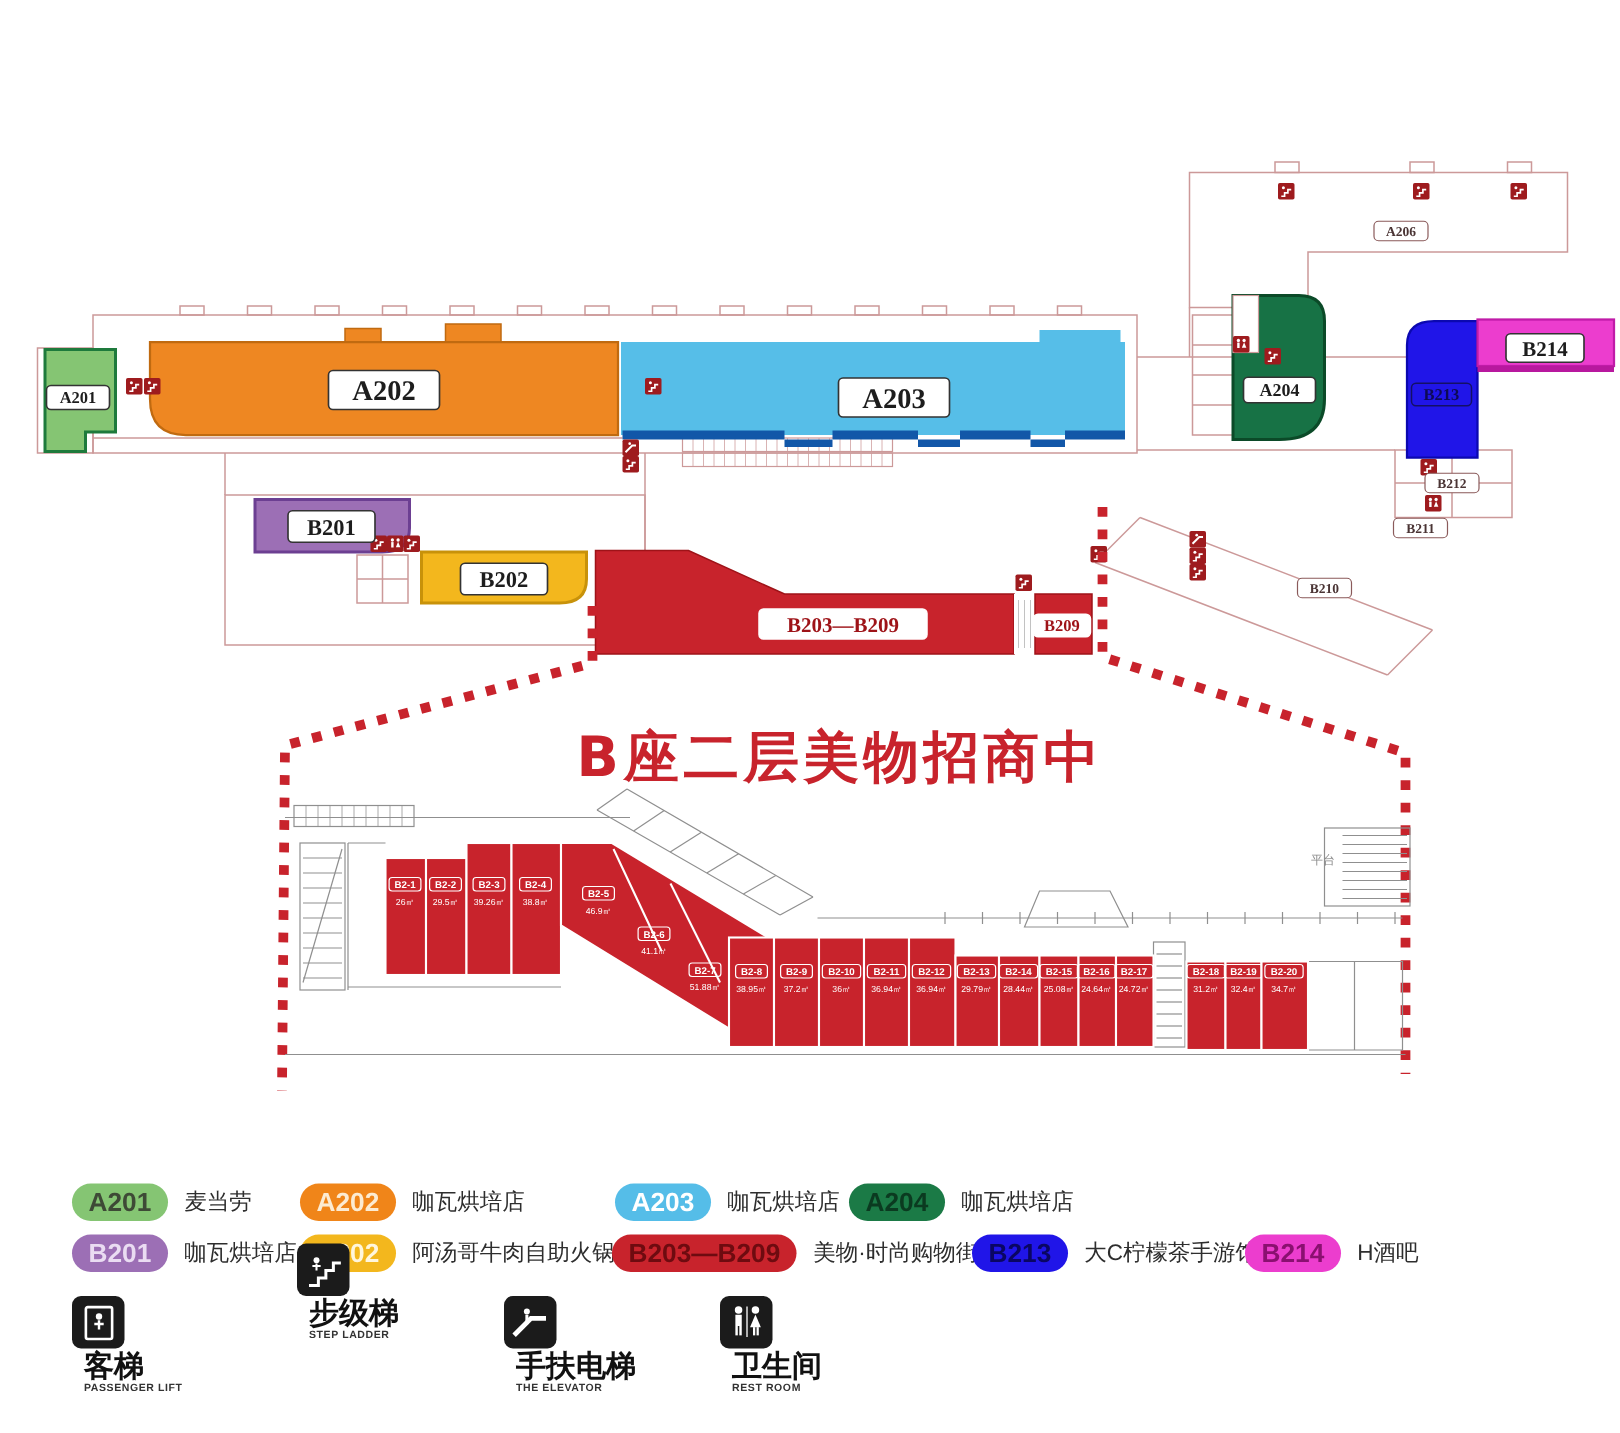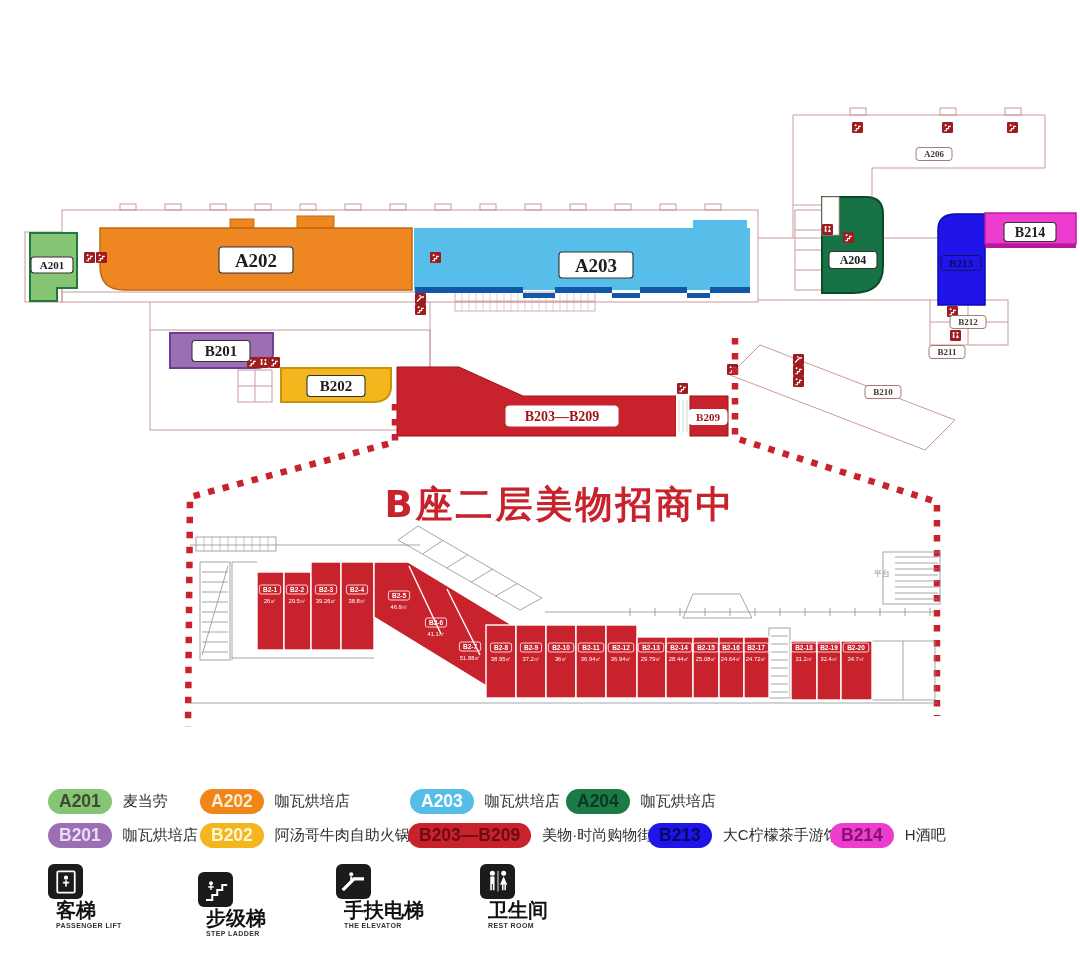--- a/index.html
+++ b/index.html
@@ -532,21 +532,21 @@
             <rect x="5" y="3.5" width="14" height="17" rx="1" fill="none" stroke="#fff" stroke-width="1.4"></rect>
             <circle cx="12" cy="8.5" r="1.7" fill="#fff"></circle>
             <path d="M12,10.5 V15.5 M9.5,12.5 H14.5" stroke="#fff" stroke-width="1.3"></path>
           </svg>
         </div>
    <div class="fac-text">
      <div class="fac-zh">客梯</div>
      <div class="fac-en">PASSENGER LIFT</div>
         </div>
       </div>
-      <div class="fac" style="left: 198px; top: 872px; justify-content: space-between;">
+      <div class="fac" style="left: 198px; top: 829px; justify-content: space-between;">
         <div class="fac-icon">
      <svg width="30" height="30" viewBox="0 0 24 24">
             <path d="M4,20 H9 V16 H13 V12 H17 V8 H21" fill="none" stroke="#fff" stroke-width="1.6"></path>
             <circle cx="8" cy="6.5" r="1.6" fill="#fff"></circle>
             <path d="M8,8.2 V12 M5.8,9.6 H10.2" stroke="#fff" stroke-width="1.1"></path>
           </svg>
         </div>
    <div class="fac-text">
      <div class="fac-zh">步级梯</div>
      <div class="fac-en">STEP LADDER</div>

